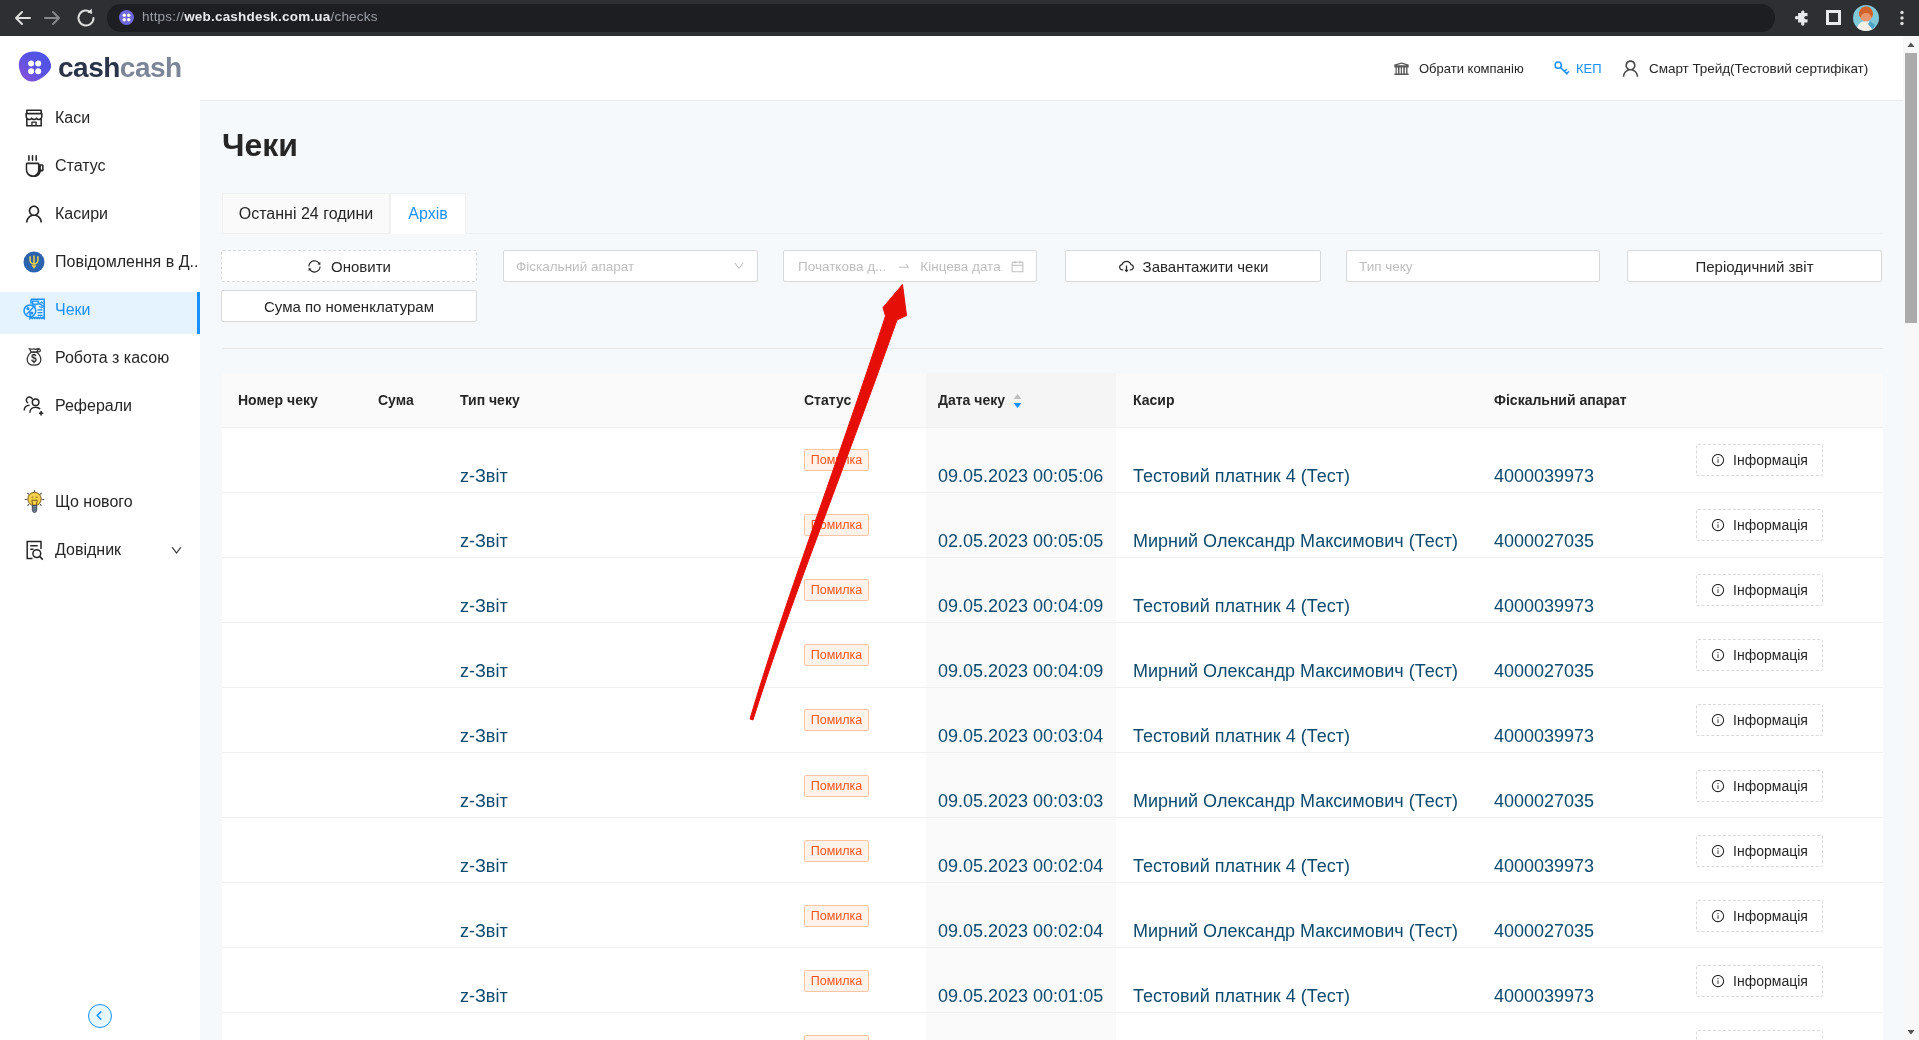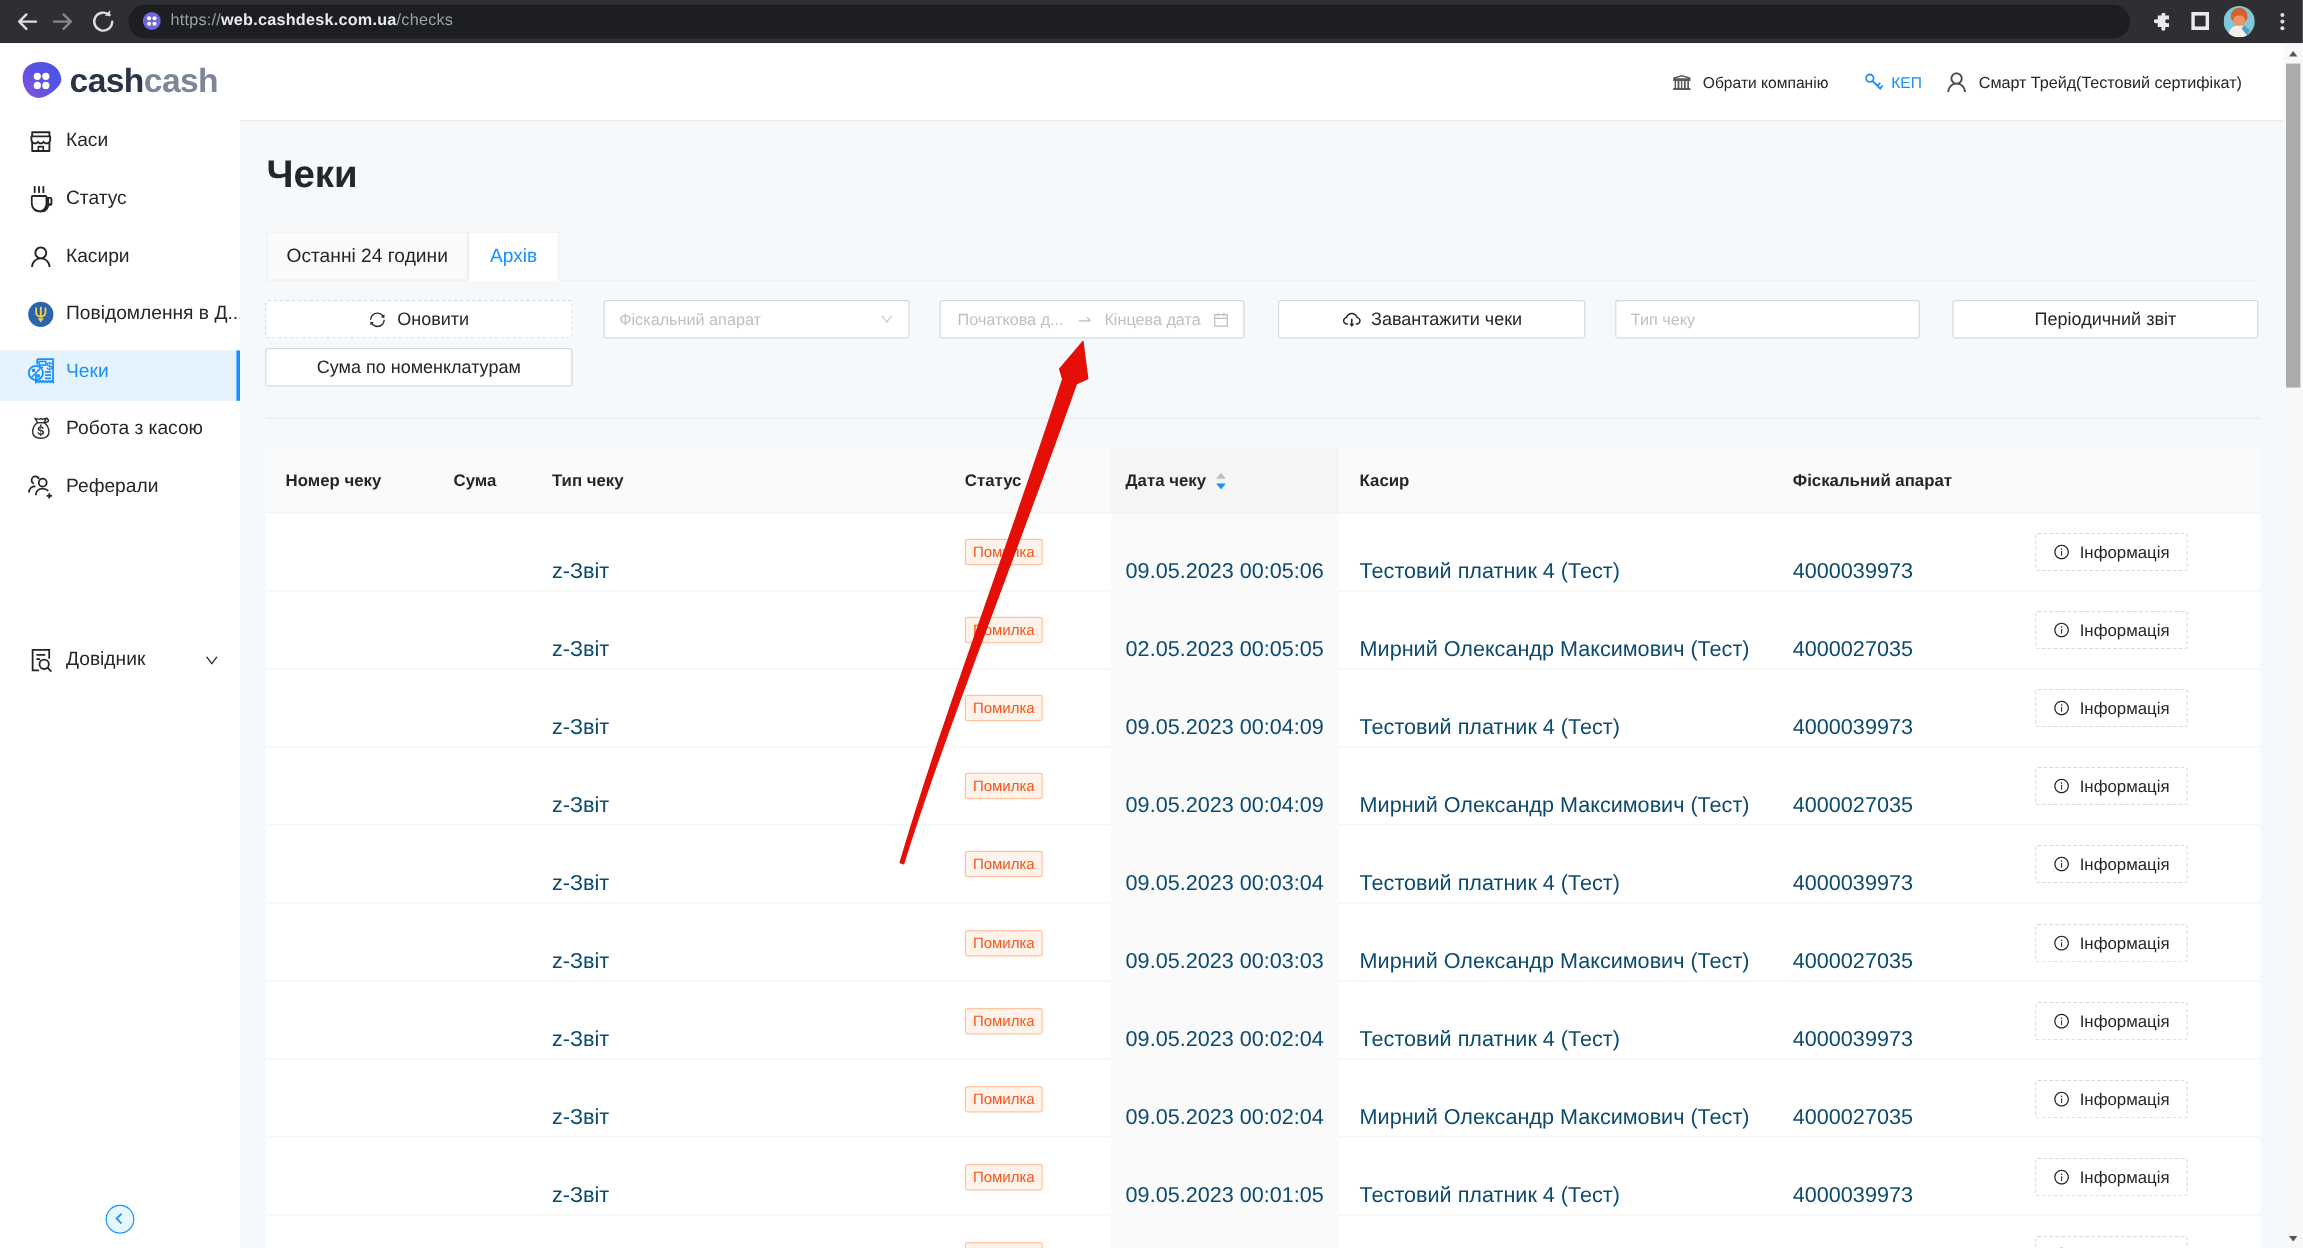--- a/index.html
+++ b/index.html
@@ -193,20 +193,33 @@
     <div class="mitem" style="top:286px">
       <svg class="micon" viewBox="0 0 22 22" fill="none" stroke="#262626" stroke-width="1.5">
         <path d="M9.5 4.2a3.2 3.2 0 0 0-3-2.2 3.2 3.2 0 0 0-3.2 3.2c0 1.3.8 2.4 1.9 2.9"></path>
         <path d="M1.2 15.5c0-3.2 2.3-5.3 5.3-5.3"></path>
         <circle cx="12.6" cy="7.2" r="3.3"></circle>
         <path d="M6.8 17.8c0-3.3 2.4-5.6 5.8-5.6 1.9 0 3.5.7 4.6 1.9"></path>
         <path d="M18.1 16v4.4M15.9 18.2h4.4" stroke-width="1.6"></path>
       </svg>
       <div class="mlabel">Реферали</div>
     </div>
+    <div class="mitem" style="top:382px">
+      <svg class="micon" style="width:23px;height:26px" viewBox="0 0 23 26">
+        <g stroke="#444" stroke-width="1.1">
+          <path d="M11.5 1.2v2M4.4 4l1.4 1.4M18.6 4l-1.4 1.4M1.8 10.5h2M19.2 10.5h2M4.6 16.6l1.4-1.4M18.4 16.6l-1.4-1.4"></path>
+        </g>
+        <circle cx="11.5" cy="10" r="6.7" fill="#f7d04b" stroke="#7a5d16" stroke-width="1"></circle>
+        <path d="M8.6 8.6c.4-.7 1.2-.7 1.6 0M12.8 8.6c.4-.7 1.2-.7 1.6 0" stroke="#6b4f12" fill="none" stroke-width="1"></path>
+        <path d="M8.8 11.2h5.4l-.9 5h-3.6z" fill="#f7d04b" stroke="#7a5d16" stroke-width="1"></path>
+        <path d="M9.3 16.5h4.4v4.2c0 1.6-1 2.8-2.2 2.8s-2.2-1.2-2.2-2.8z" fill="#8aa6c0" stroke="#3e4a56" stroke-width="1"></path>
+        <path d="M9.3 18.2h4.4M9.3 20h4.4M9.6 21.8h3.8" stroke="#3e4a56" stroke-width=".9" fill="none"></path>
+      </svg>
+      <div class="mlabel">Що нового</div>
+    </div>
     <div class="mitem" style="top:430px">
       <svg class="micon" viewBox="0 0 22 22" fill="none" stroke="#262626" stroke-width="1.5">
         <path d="M18 10V2.6H4.2v17h5.3"></path>
         <path d="M7.3 6.8h7.4M7.3 10.3h3.2"></path>
         <circle cx="13.8" cy="14.6" r="3.9"></circle>
         <path d="M16.6 17.4l3.2 3.2"></path>
       </svg>
       <div class="mlabel">Довідник</div>
       <svg style="position:absolute;right:17px;top:14px" width="13" height="13" viewBox="0 0 1024 1024">
         <path d="M884 256h-75c-5.1 0-9.9 2.5-12.9 6.6L512 654.2 227.9 262.6c-3-4.1-7.8-6.6-12.9-6.6h-75c-6.5 0-10.3 7.4-6.5 12.7l352.6 486.1c12.8 17.6 39 17.6 51.7 0l352.6-486.1c3.9-5.3.1-12.7-6.4-12.7z" fill="#262626"></path>

